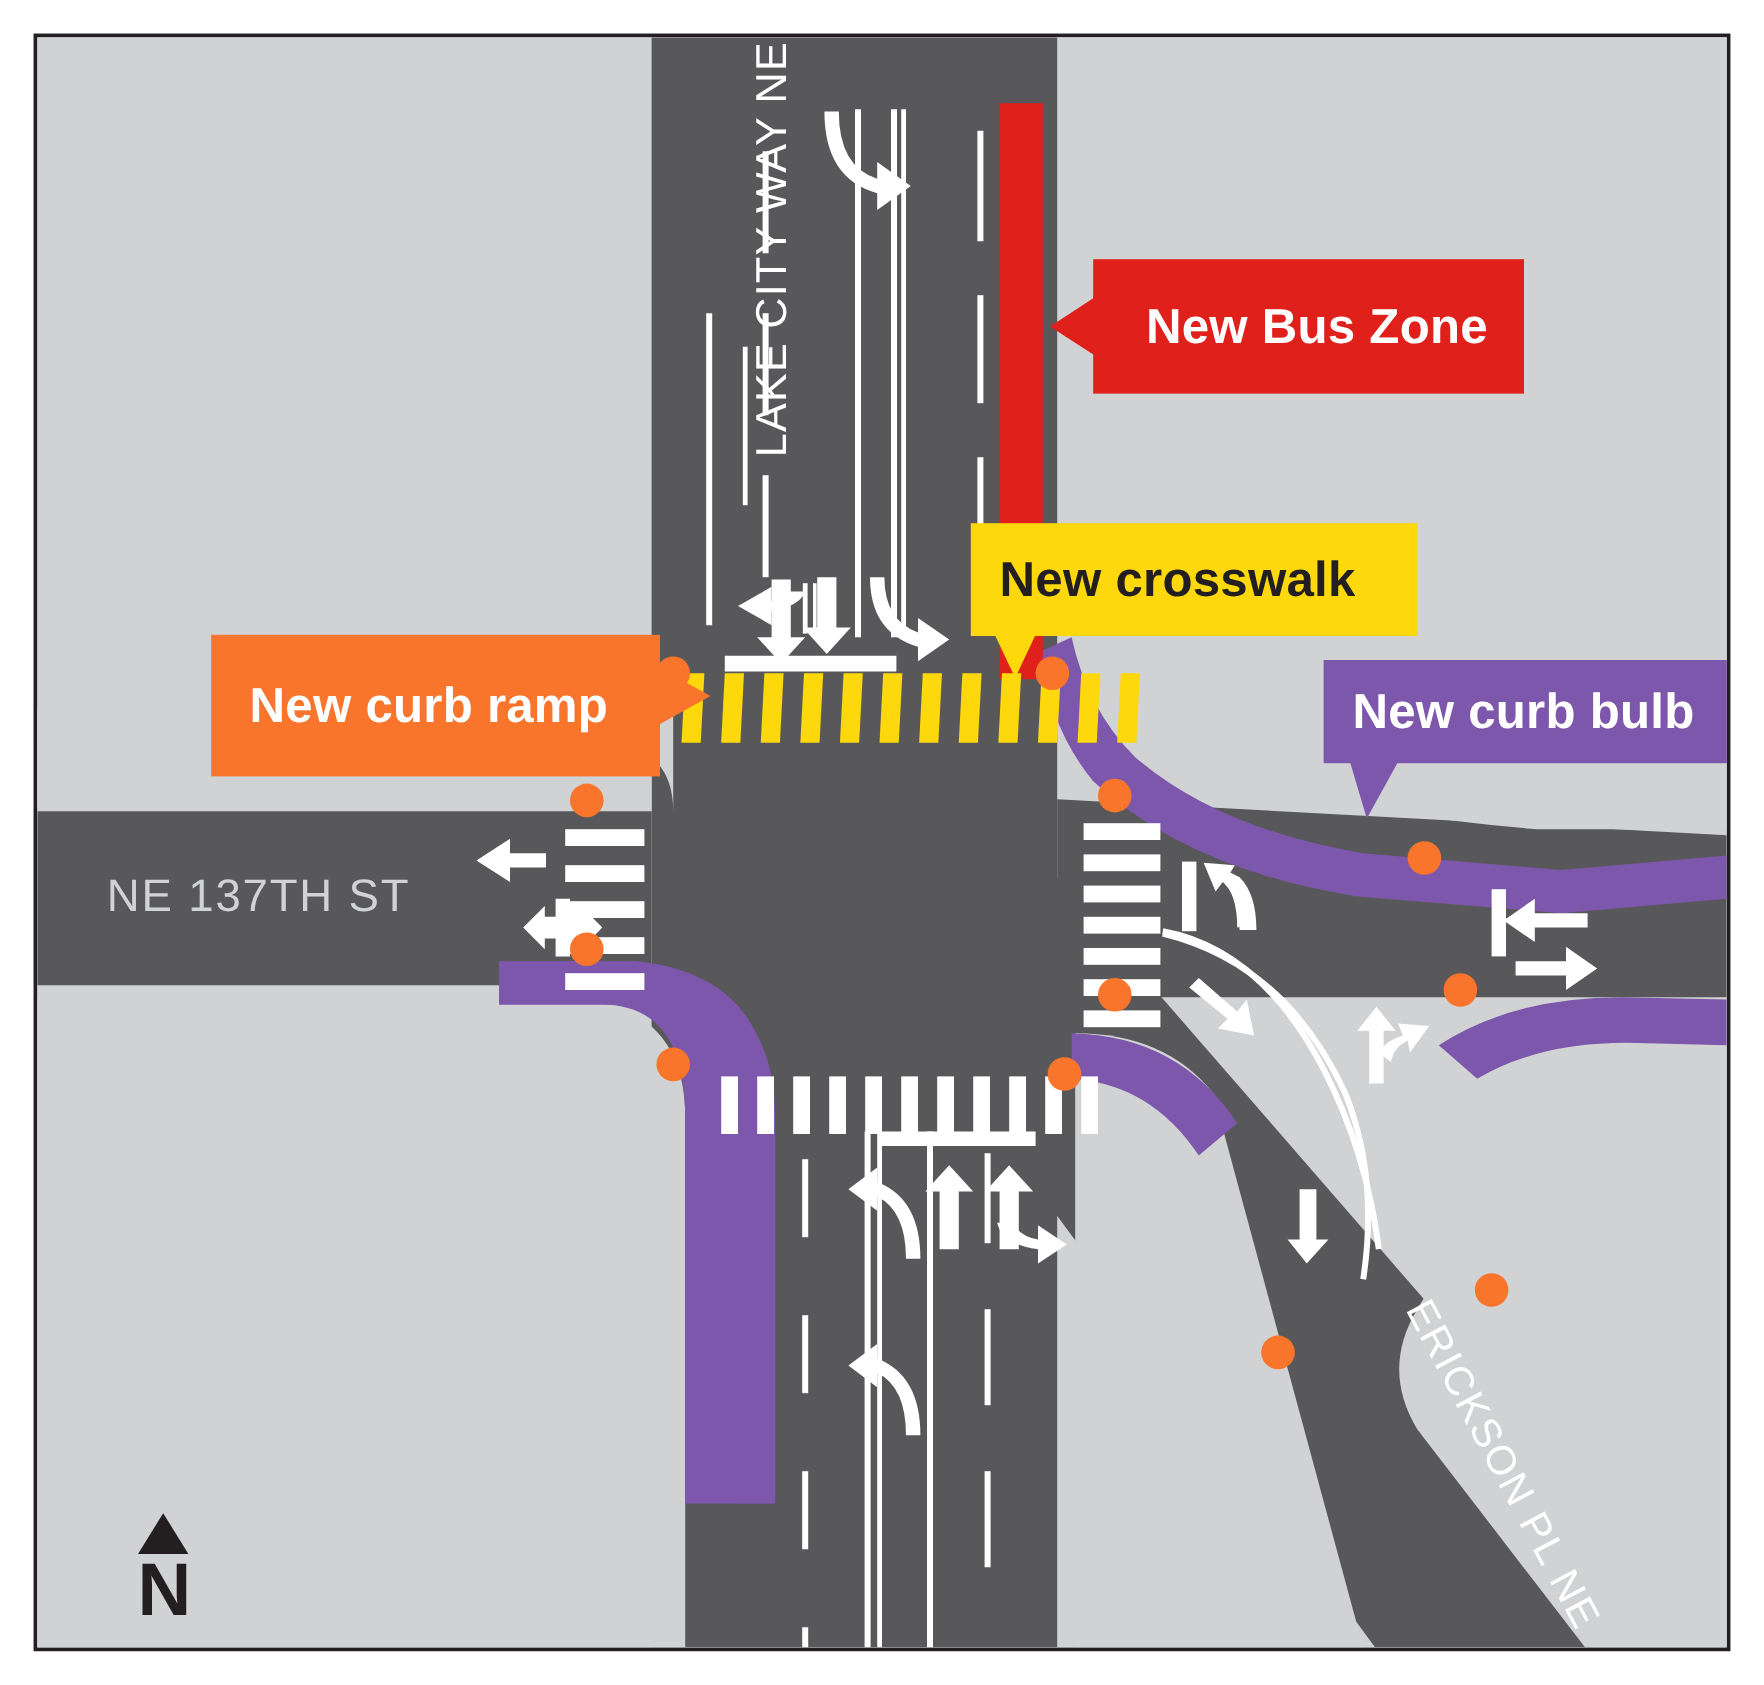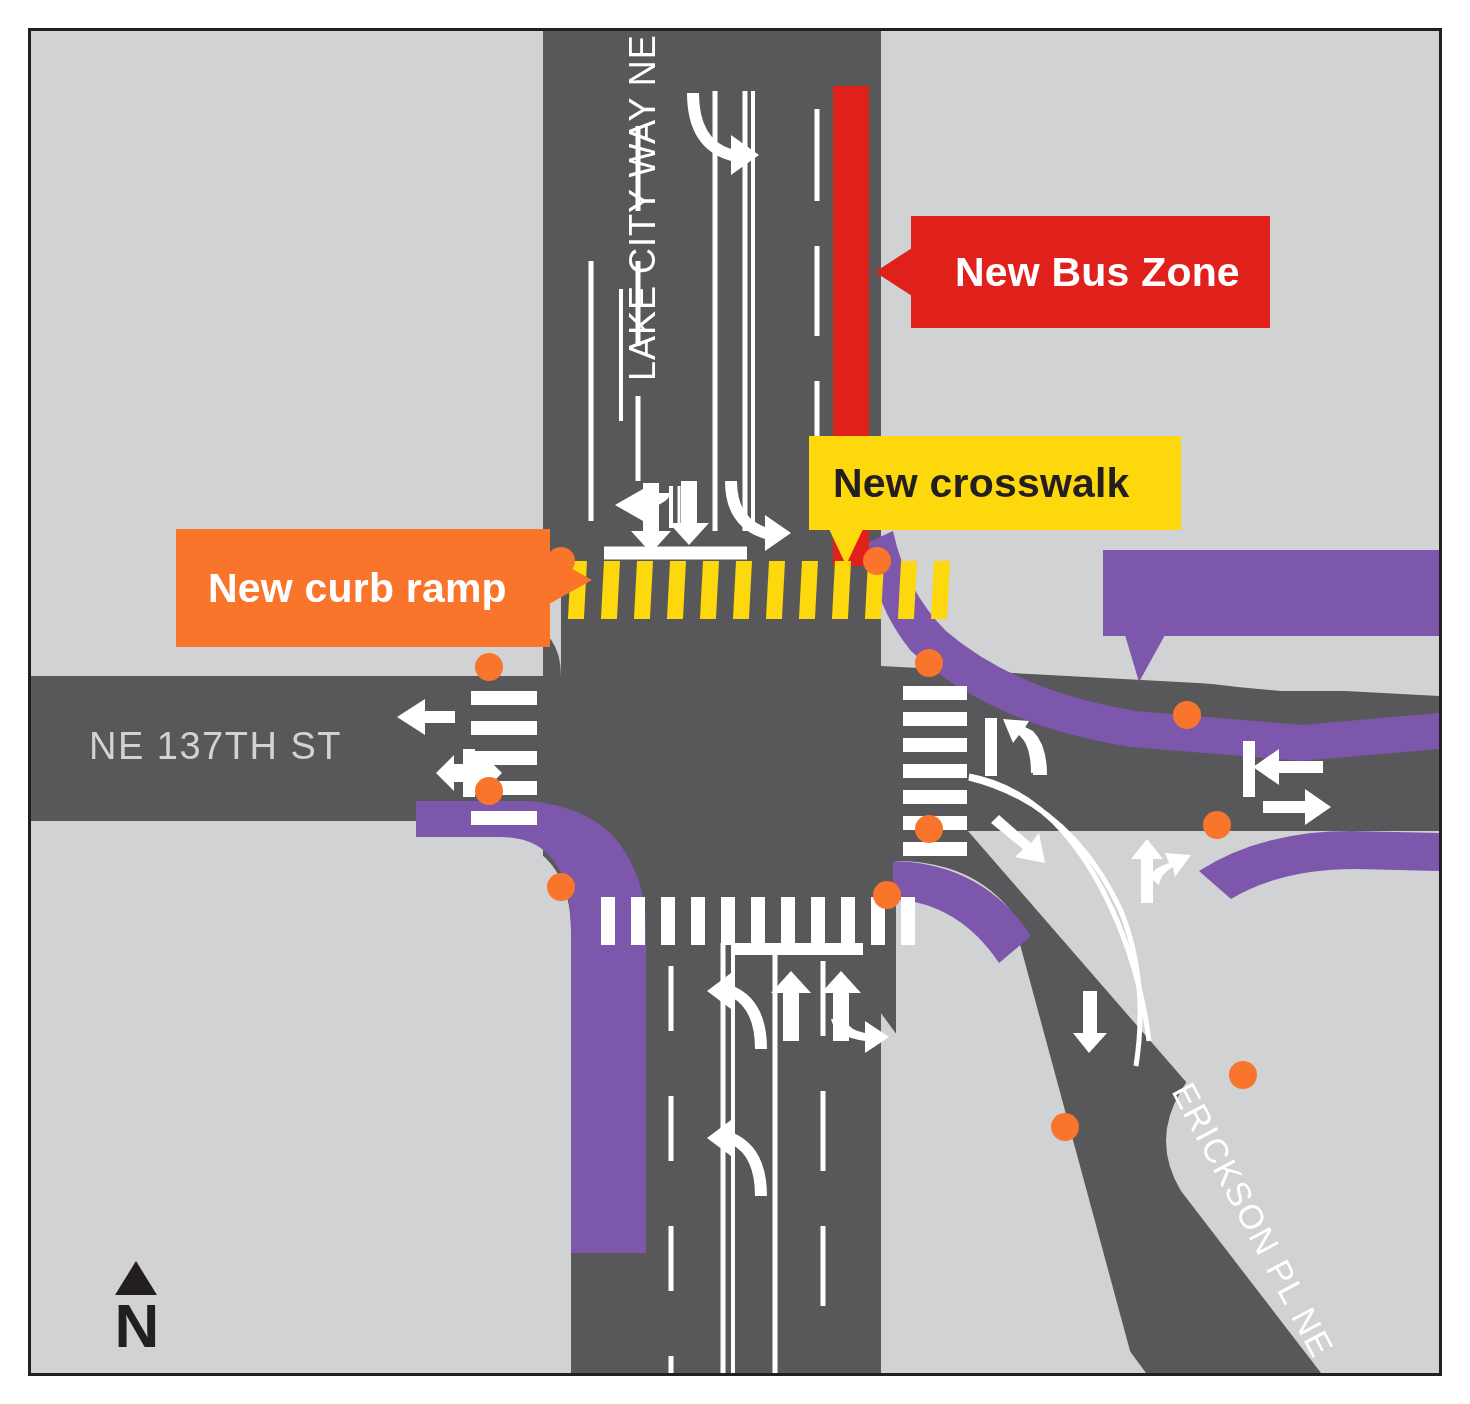--- a/index.html
+++ b/index.html
@@ -367,20 +367,21 @@
       <span class="callout-text">New crosswalk</span>
     </div>
 
     <div class="callout" id="callout-ramp">
       <span class="tail"></span>
       <span class="callout-text">New curb ramp</span>
     </div>
 
     <div class="callout" id="callout-bulb">
       <span class="tail"></span>
+      <span class="callout-text">New curb bulb</span>
     </div>
 
     <div id="compass">
       <span class="tri"></span>
       <span class="nletter">N</span>
     </div>
 
   </div>
 </div>
 

